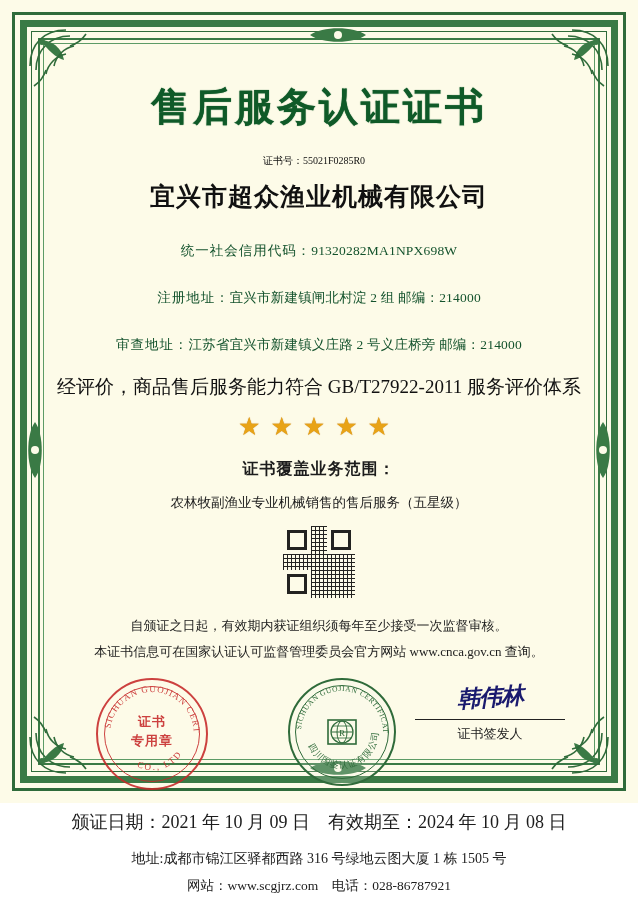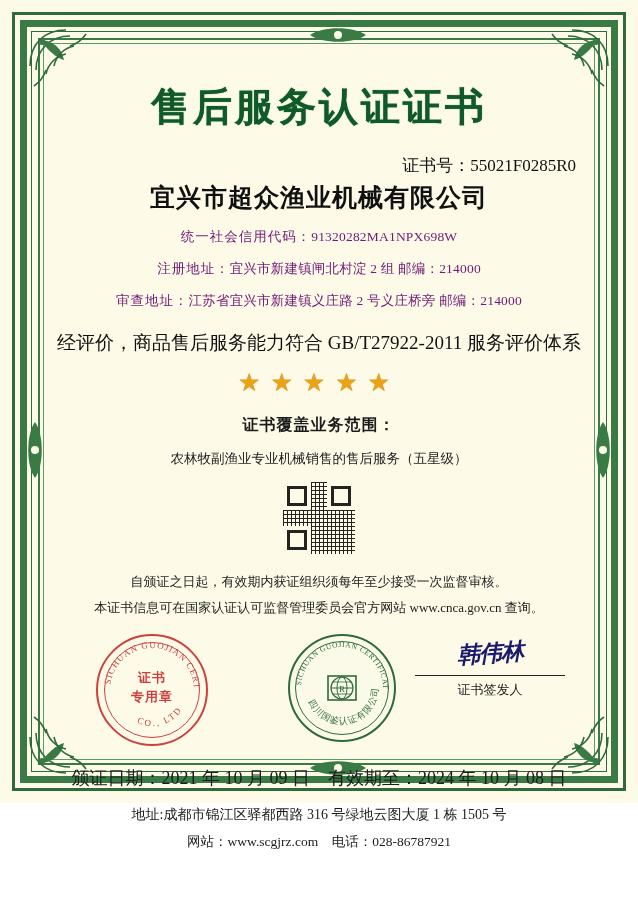--- a/index.html
+++ b/index.html
@@ -93,38 +93,38 @@
     font-size: 39px;
     font-weight: bold;
     letter-spacing: 3px;
     color: #0f5a28;
     font-family: "Liberation Serif", serif;
     text-shadow: 0 0 1px #0f5a28;
   }
 
   .cert-no {
     margin-top: 20px;
-    text-align: right;
+    text-align: center;
     padding-right: 10px;
-    font-size: 17px;
+    font-size: 10px;
     color: #111;
   }
 
   .company {
-    margin-top: 4px;
+    margin-top: 12px;
     font-size: 25px;
     font-weight: bold;
     letter-spacing: 1px;
     color: #111;
   }
 
   .info-line {
-    margin-top: 14px;
+    margin-top: 29px;
     font-size: 13.5px;
-    color: #701a75;
+    color: #14532d;
     letter-spacing: 0.2px;
   }
   .info-line .lbl { letter-spacing: 1px; }
 
   .eval {
     margin-top: 20px;
     font-size: 19px;
     line-height: 26px;
     color: #111;
   }

